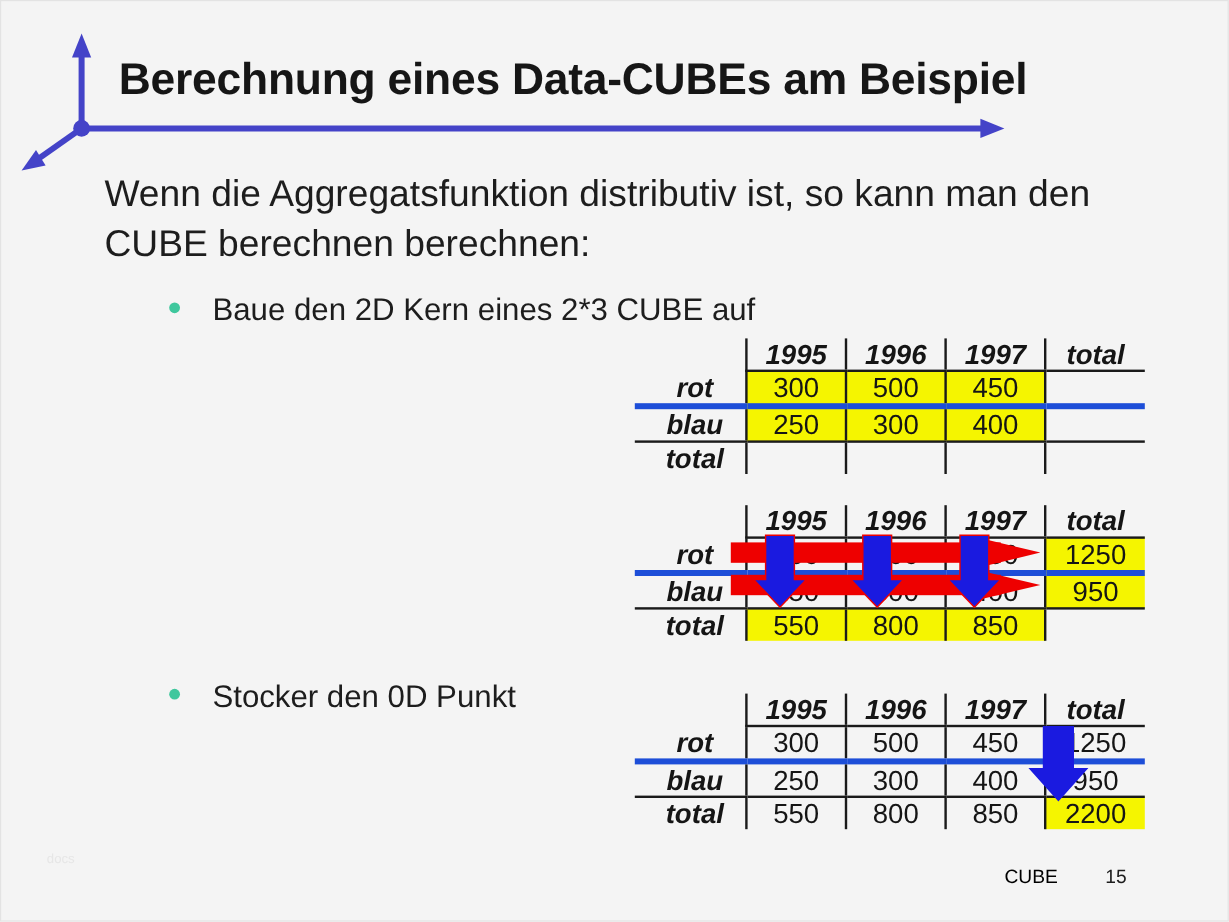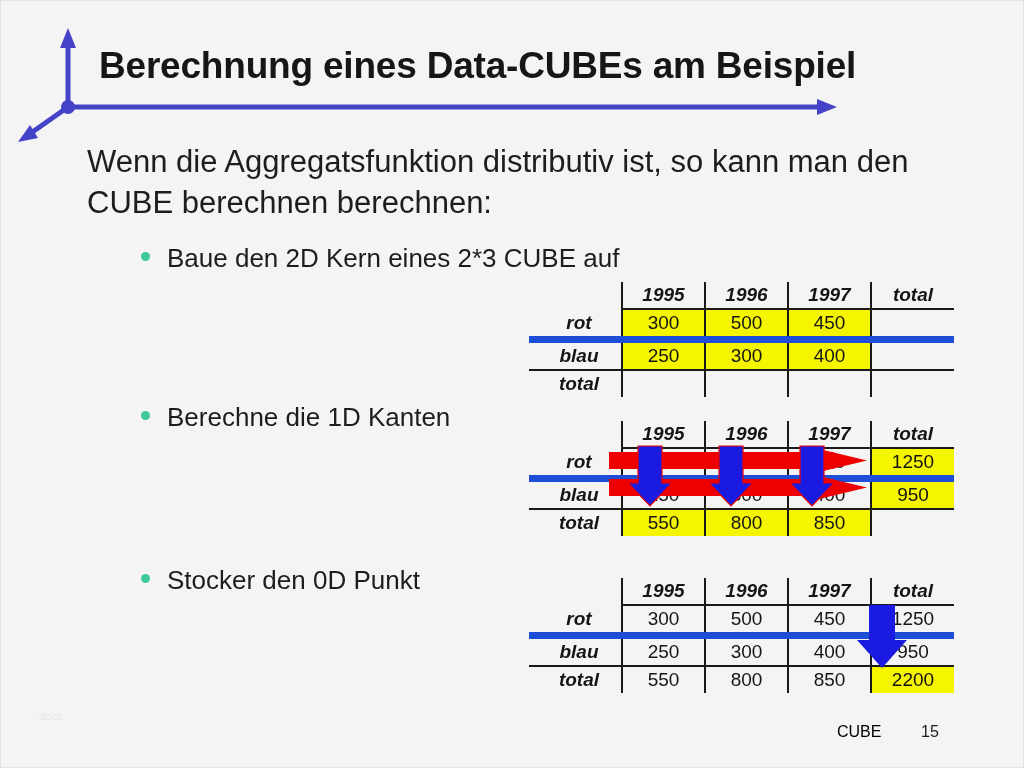--- a/index.html
+++ b/index.html
@@ -51,21 +51,21 @@
     font-size: 31px;
     line-height: 41px;
     color: #1d1d1d;
   }
 
   .bullet-row {
     position: absolute;
     left: 140px;
     display: flex;
     align-items: baseline;
-    gap: 17px;
+    gap: 27px;
   }
   .bullet-dot {
     width: 9px;
     height: 9px;
     border-radius: 50%;
     background: #3fc79d;
     flex: 0 0 auto;
     position: relative;
     top: -6px;
   }
@@ -84,32 +84,32 @@
     border-collapse: collapse;
     font-size: 23px;
     table-layout: fixed;
   }
   .cube-table td {
     padding: 0;
     height: 26px;
     text-align: center;
     vertical-align: middle;
     color: #151515;
-    font-size: 19px;
+    font-size: 23px;
     line-height: 26px;
   }
   .c-label { width: 84px; text-align: left; padding-left: 8px !important;
              font-weight: bold; font-style: italic; }
   .c-year  { width: 81px; }
   .c-total { width: 82px; }
 
   .hdr td { font-weight: bold; font-style: italic; }
   .vsep { border-left: 2px solid #1a1a1a; }
   .rule-strong td { border-bottom: 2px solid #1a1a1a; }
-  .rule-thin td { border-bottom: 7px solid #1d4ed8; }
+  .rule-thin td { border-bottom: 5px solid #1d4ed8; }
   .yellow { background: #f5f500; }
   .no-rule { border-bottom: none !important; }
 
   
   #table-core   { left: 528px; top: 281px; }
   #table-edges  { left: 528px; top: 420px; }
   #table-point  { left: 528px; top: 577px; }
 
   
   .arrow-layer {
@@ -205,24 +205,20 @@
     <tr>
       <td class="c-label">total</td>
       <td class="c-year vsep"></td>
       <td class="c-year vsep"></td>
       <td class="c-year vsep"></td>
       <td class="c-total vsep"></td>
     </tr>
   </tbody>
     </table>
 
-  <div class="bullet-row" id="bullet-1">
-    <span class="bullet-dot"></span>
-    <span class="bullet-label">Berechne die 1D Kanten</span>
-  </div>
 
   <table class="cube-table" id="table-edges">
     <tbody>
         <tr class="hdr rule-strong">
       <td class="c-label no-rule"></td>
       <td class="c-year vsep">1995</td>
       <td class="c-year vsep">1996</td>
       <td class="c-year vsep">1997</td>
       <td class="c-total vsep">total</td>
     </tr>

